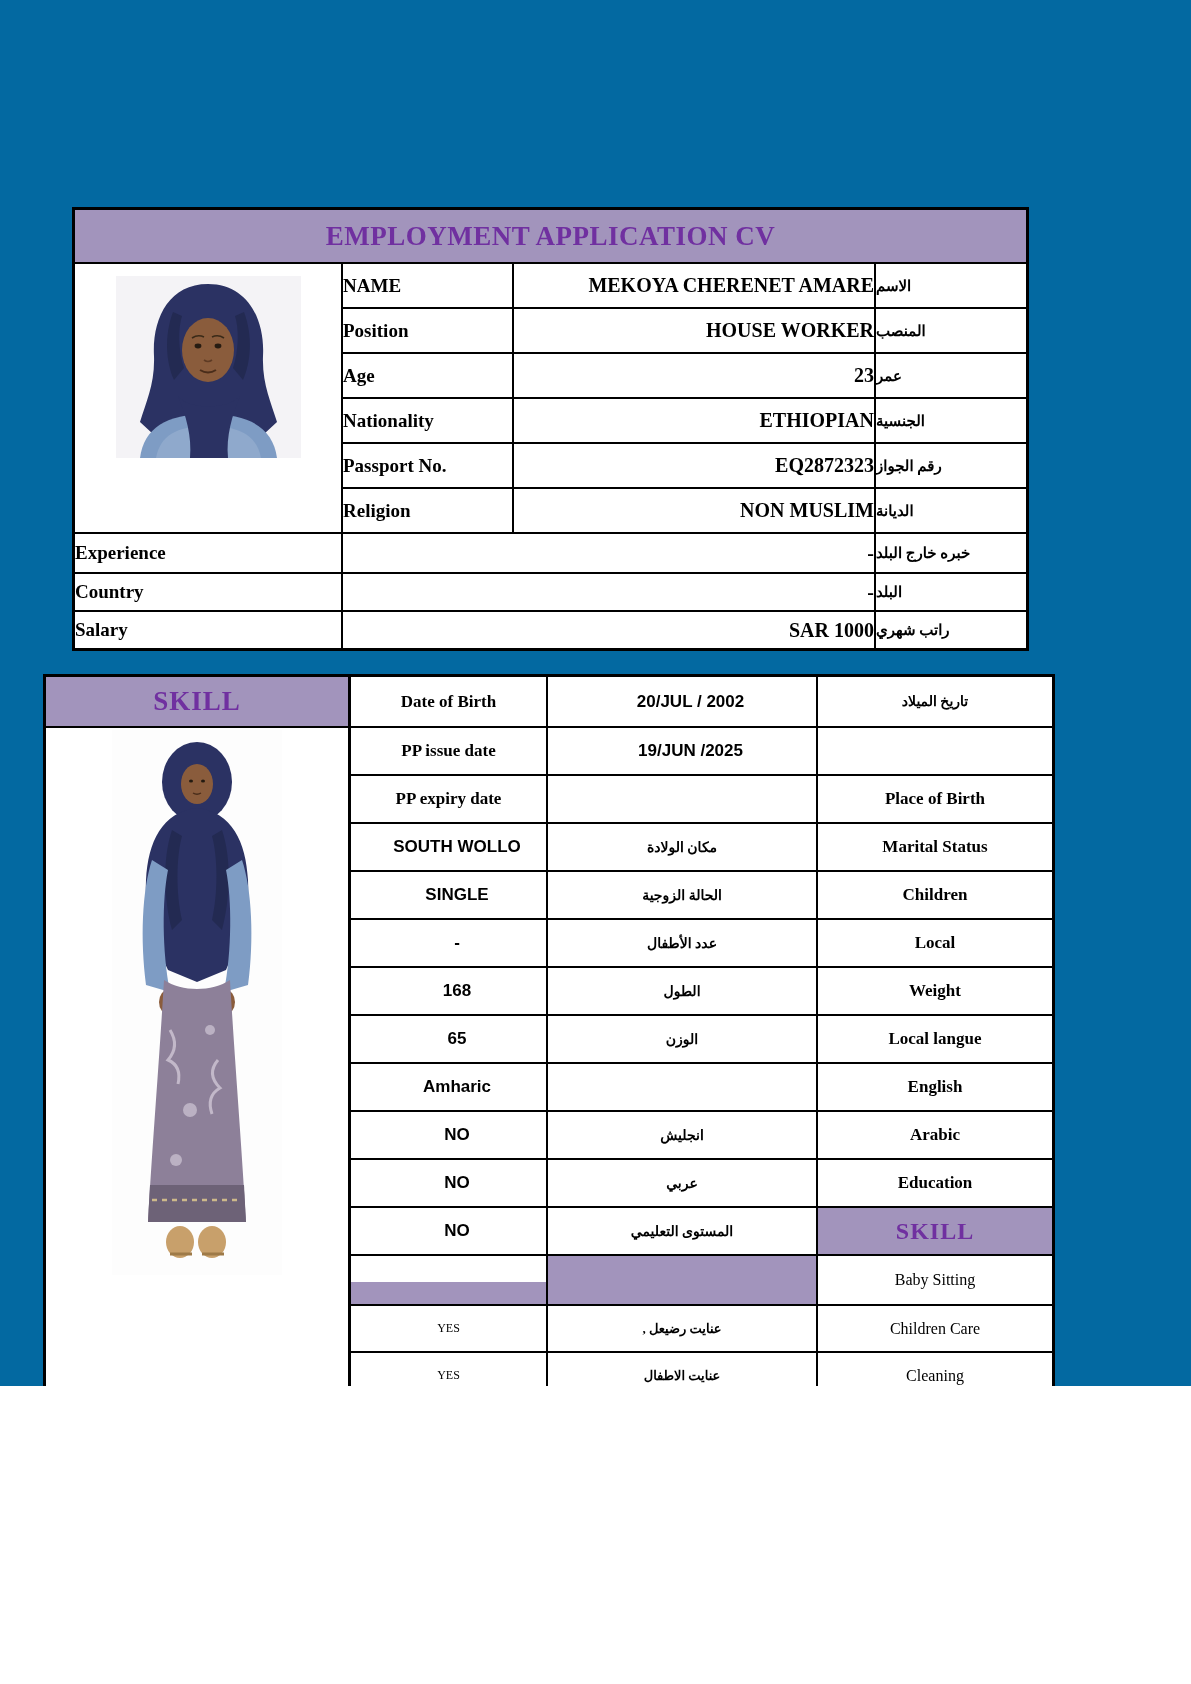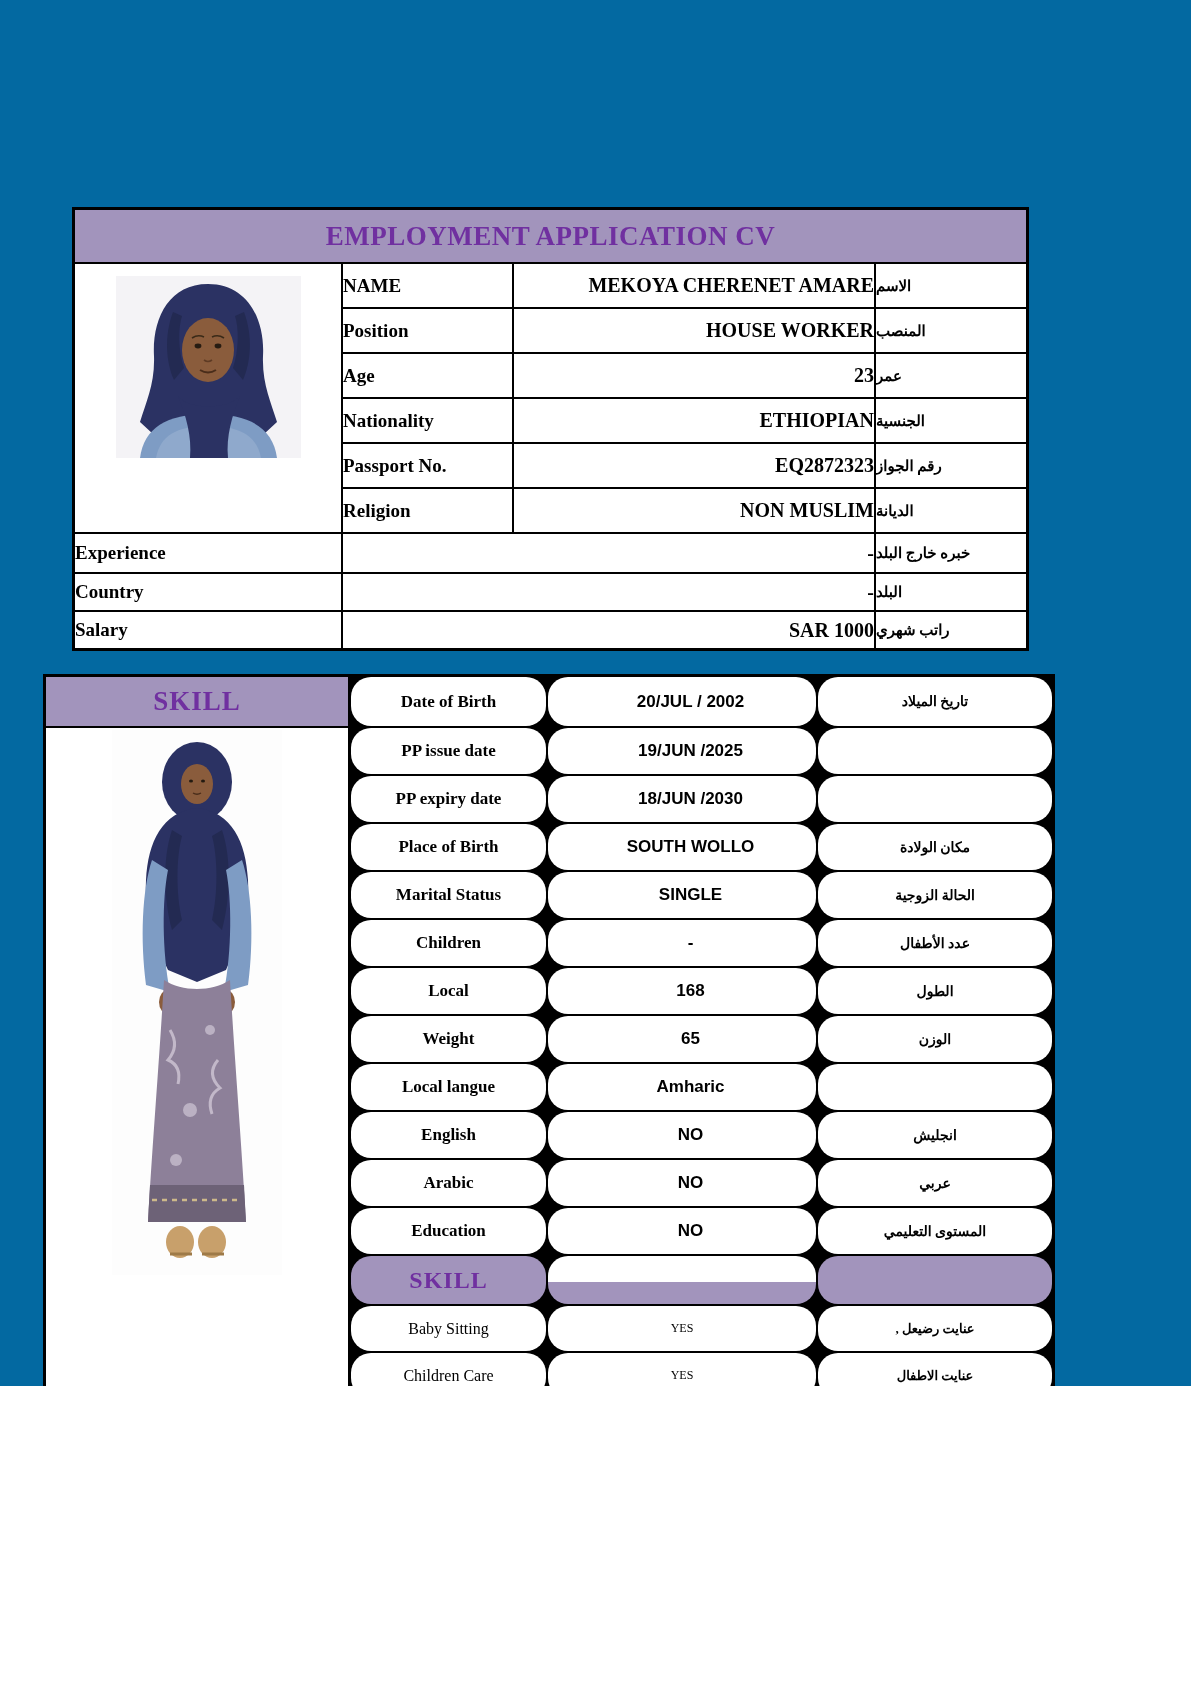--- a/index.html
+++ b/index.html
@@ -27,21 +27,21 @@
   .photo-header{background:#a294bc !important;display:flex;align-items:center;justify-content:center;}
   .photo-header span{font-size:27px;font-weight:bold;color:#7030a0;letter-spacing:1px;}
   .photo-box{display:flex;justify-content:center;align-items:flex-start;padding-top:2px;}
 
   
   .t2r{position:absolute;left:351px;top:674px;width:704px;box-sizing:border-box;
        border:3px solid #000;border-left:none;background:#000;display:grid;
        grid-template-columns:195px 268px 1fr;
        grid-template-rows:49px repeat(11,46px) 48px repeat(3,45px);gap:2px;}
   .t2r > div{background:#fff;display:flex;align-items:center;justify-content:center;
-             box-sizing:border-box;text-align:center;border-radius:20px;}
+             box-sizing:border-box;text-align:center;}
   .t2-label{font-weight:bold;font-size:17px;}
   .t2-value{font-family:"Liberation Sans",sans-serif;font-weight:bold;font-size:17px;padding-left:17px;}
   .t2-ar{font-weight:bold;font-size:14px;direction:rtl;}
   .skill-head{background:#a294bc !important;}
   .skill-head span{font-size:24px;font-weight:bold;color:#7030a0;letter-spacing:1px;}
   .skill-mid{background:linear-gradient(to bottom,#ffffff 0 26px,#a294bc 26px 100%) !important;}
   .skill-ar-cell{background:#a294bc !important;}
   .sk-label{font-size:16px;font-weight:normal;}
   .sk-value{font-size:12px;font-weight:normal;font-family:"Liberation Serif",serif;}
   .sk-ar{font-size:13px;font-weight:bold;direction:rtl;}
@@ -233,23 +233,20 @@
       <div class="t2-value">
         <span>19/JUN /2025</span>
       </div>
       <div class="t2-ar">
         <span></span>
       </div>
 
       <div class="t2-label">
         <span>PP expiry date</span>
       </div>
-      <div class="t2-value">
-        <span>18/JUN /2030</span>
-      </div>
       <div class="t2-ar">
         <span></span>
       </div>
 
       <div class="t2-label">
         <span>Place of Birth</span>
       </div>
       <div class="t2-value">
         <span>SOUTH WOLLO</span>
       </div>

